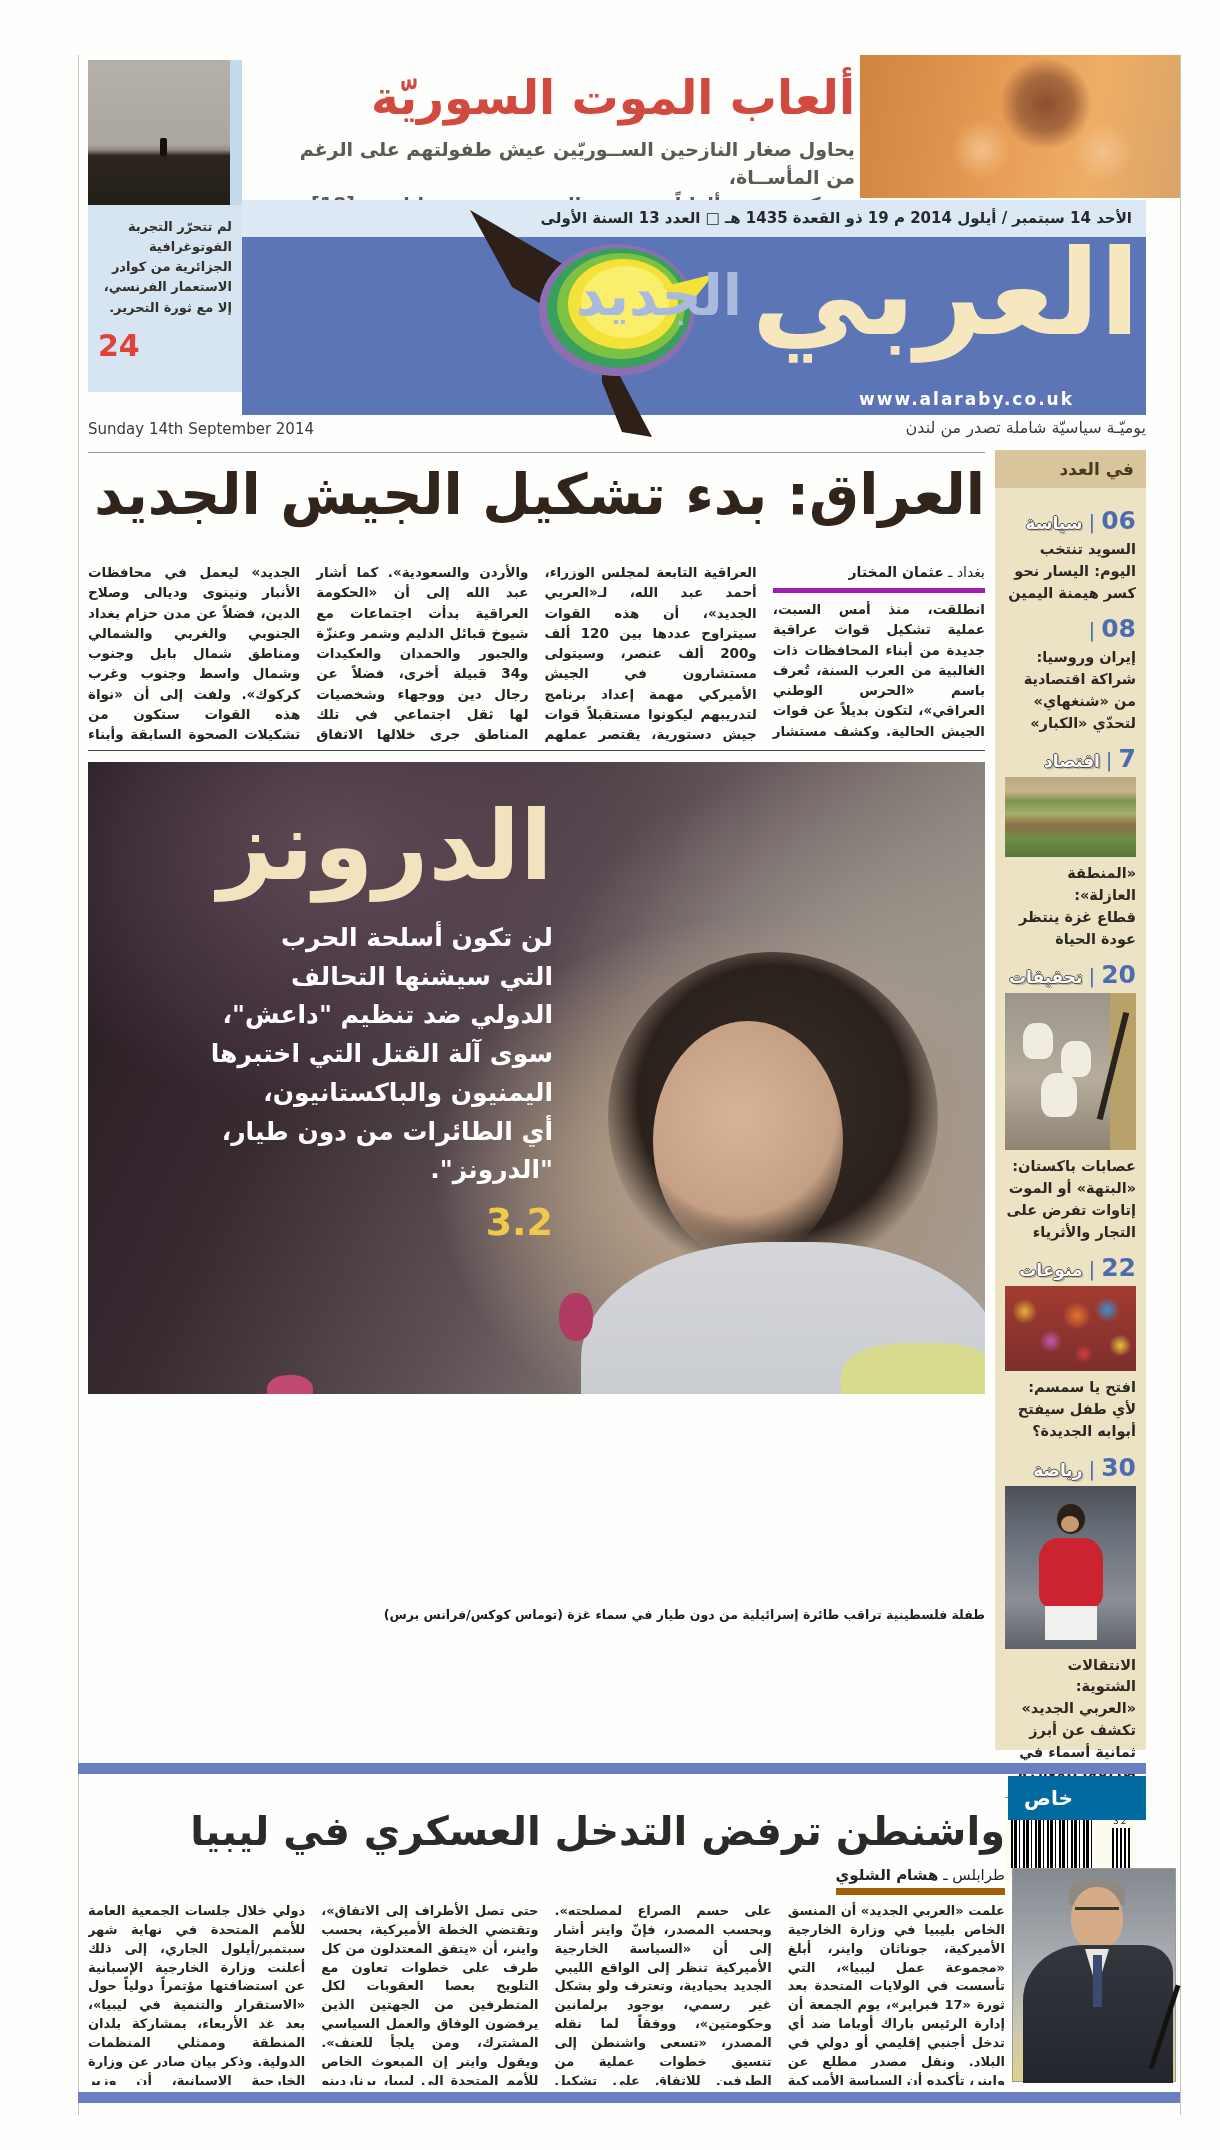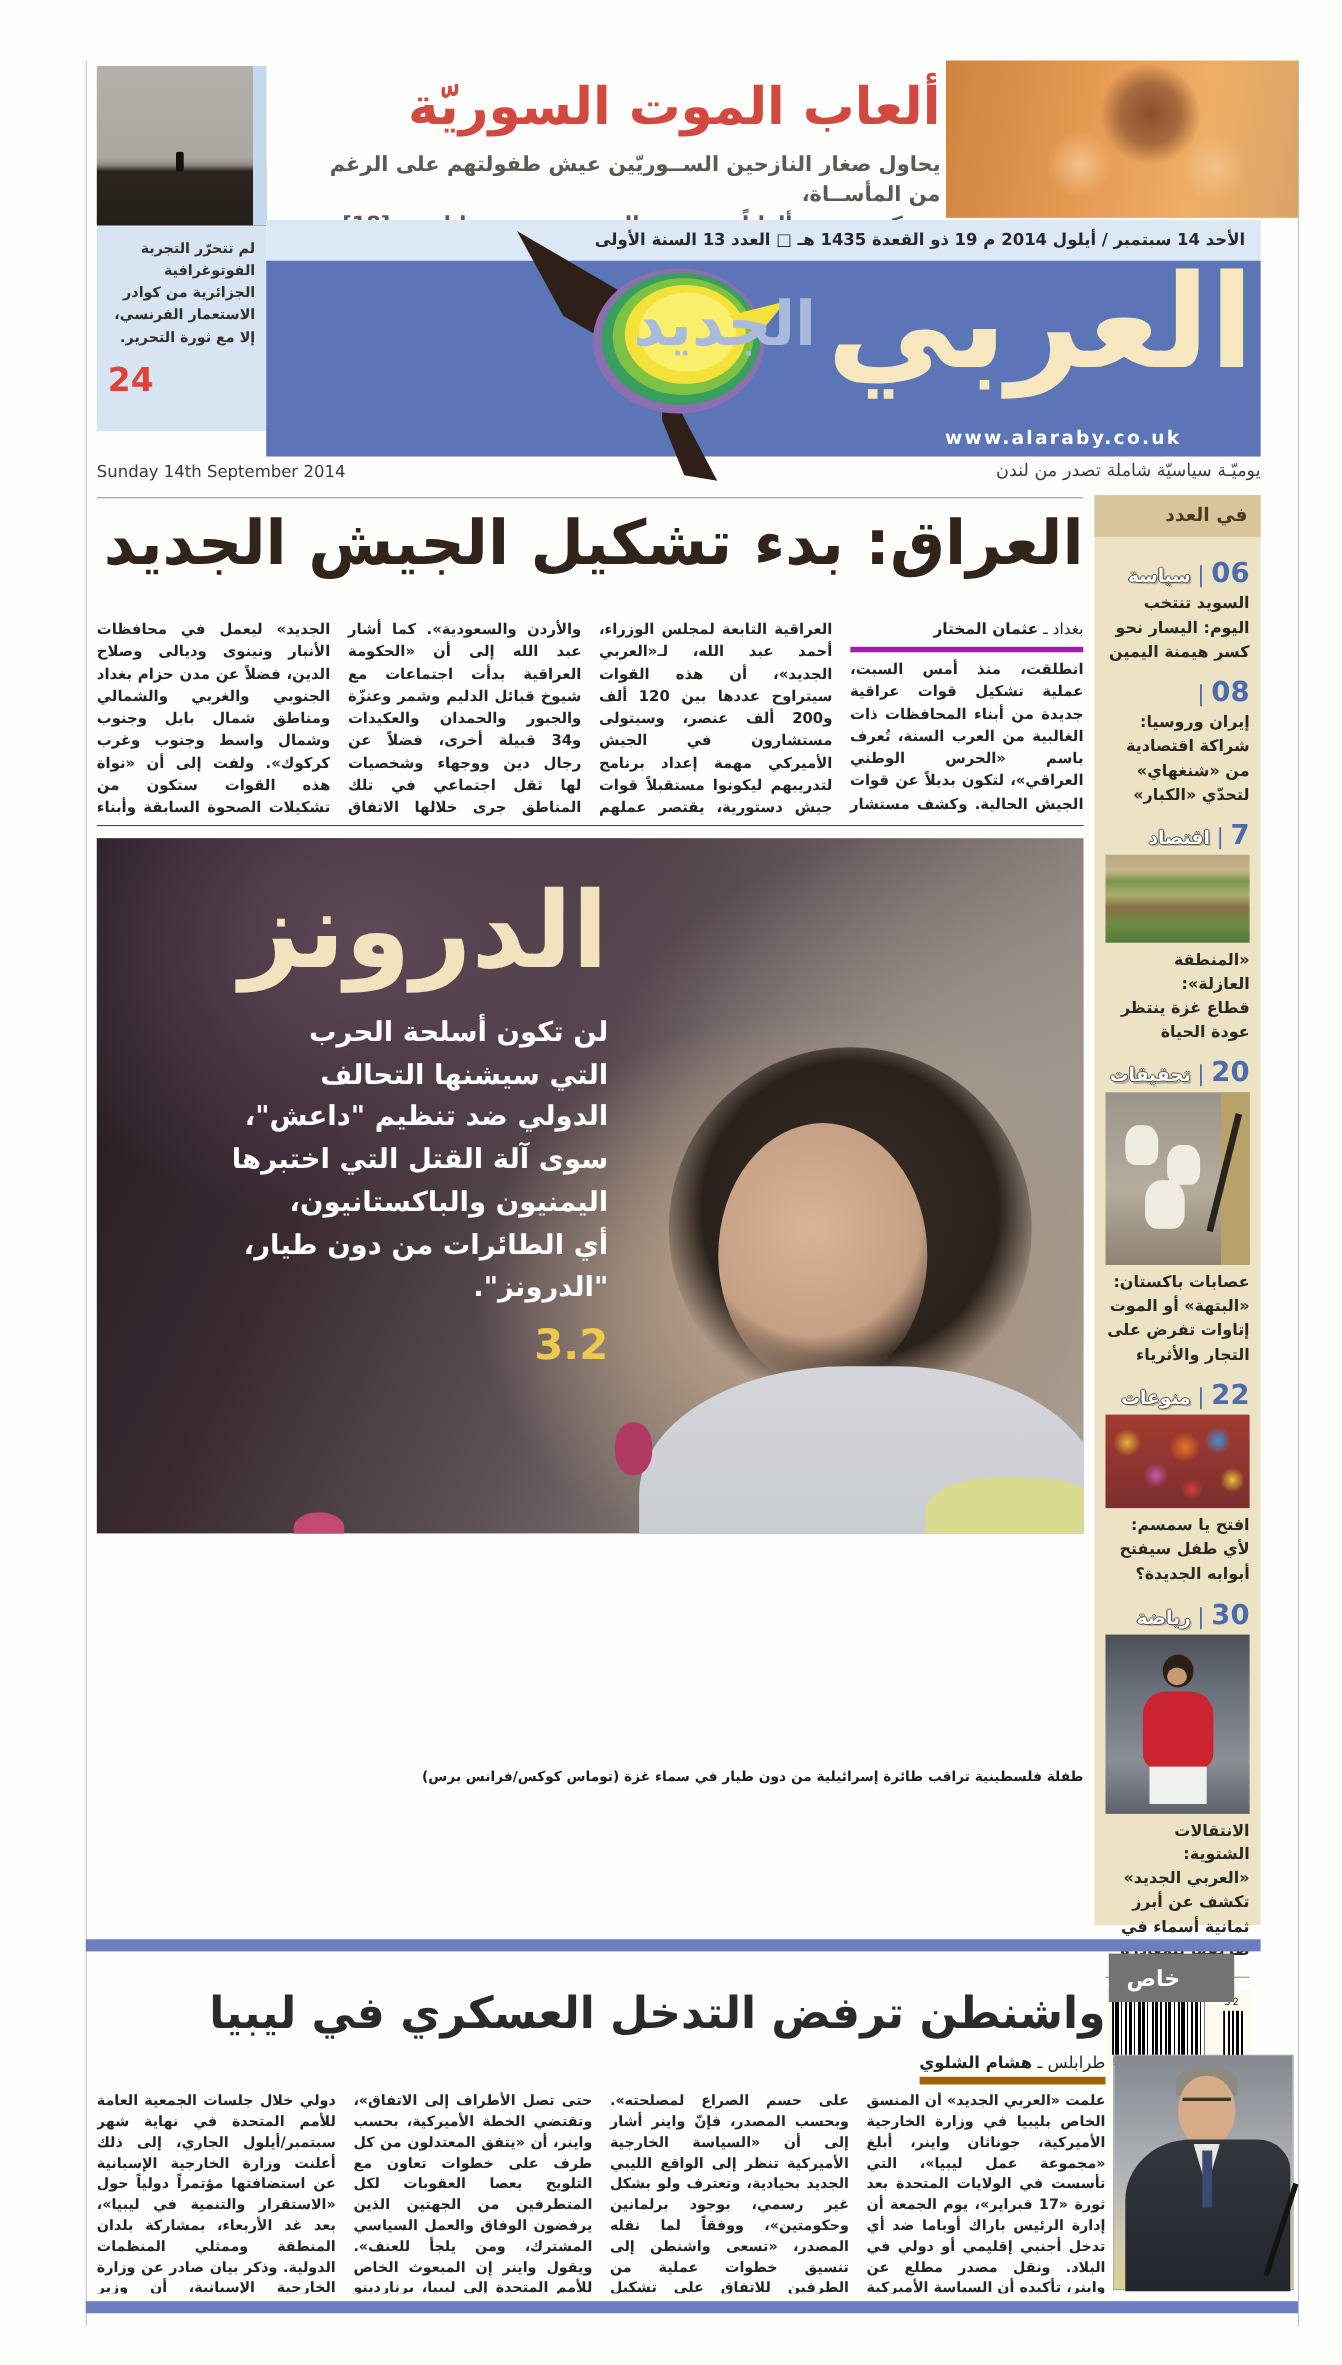--- a/index.html
+++ b/index.html
@@ -97,21 +97,21 @@
   .sb-divider { height:1px; background:#9a8f74; margin:12px 0 10px 0; }
   .barcode-wrap { background:#fdfbef; padding:8px 6px 6px 6px; display:flex; direction:ltr; gap:4px; justify-content:center; }
   .bc-main .bars { width:84px; height:52px; background:repeating-linear-gradient(90deg,#000 0 2px,#fff 2px 3px,#000 3px 6px,#fff 6px 8px,#000 8px 9px,#fff 9px 12px); }
   .bc-main .digits { font-family:"DejaVu Sans Mono", monospace; font-size:9px; color:#111; text-align:center; margin-top:2px; letter-spacing:1px; }
   .bc-addon { display:flex; flex-direction:column; align-items:center; }
   .bc-addon .digits { font-family:"DejaVu Sans Mono", monospace; font-size:9px; color:#111; letter-spacing:2px; }
   .bc-addon .bars { width:18px; height:44px; margin-top:2px; background:repeating-linear-gradient(90deg,#000 0 2px,#fff 2px 4px); }
 
   
   .bar-blue-top { position:absolute; left:78px; top:1763px; width:1068px; height:11px; background:#6b7fc0; }
-  .tag-red { position:absolute; left:1008px; top:1776px; width:114px; height:44px; background:#737373; color:#fff; font-size:20px; font-weight:bold; text-align:left; padding:10px 0 0 16px; direction:rtl; }
+  .tag-red { position:absolute; left:1008px; top:1776px; width:138px; height:44px; background:#0369a1; color:#fff; font-size:20px; font-weight:bold; text-align:left; padding:10px 0 0 16px; direction:rtl; }
   .bottom-headline { position:absolute; left:88px; top:1808px; width:917px; text-align:right; font-size:40px; font-weight:bold; color:#2a2a28; }
   .bottom-byline { position:absolute; left:88px; top:1866px; width:917px; text-align:right; font-size:15px; color:#222; }
   .bottom-byline .inner { display:inline-block; border-bottom:7px solid #a16207; padding-bottom:4px; }
   .bottom-cols { position:absolute; left:88px; top:1902px; width:917px; height:183px; display:flex; direction:rtl; gap:16px; overflow:hidden; }
   .bottom-cols .col { font-size:13px; line-height:1.45; }
   .man-photo { position:absolute; left:1012px; top:1868px; width:164px; height:214px; border:1px solid #9a9a96;
       background:linear-gradient(180deg,#84898f 0%,#aeb2b7 48%,#cfc9ad 78%,#ddd28e 100%); }
   .man-photo .head { position:absolute; left:58px; top:18px; width:52px; height:64px; border-radius:48%; background:#d6ab88; }
   .man-photo .hairm { position:absolute; left:56px; top:10px; width:56px; height:26px; border-radius:50% 50% 0 0; background:#8e8a82; }
   .man-photo .glasses { position:absolute; left:62px; top:38px; width:44px; height:10px; border-top:3px solid #3a372f; }

